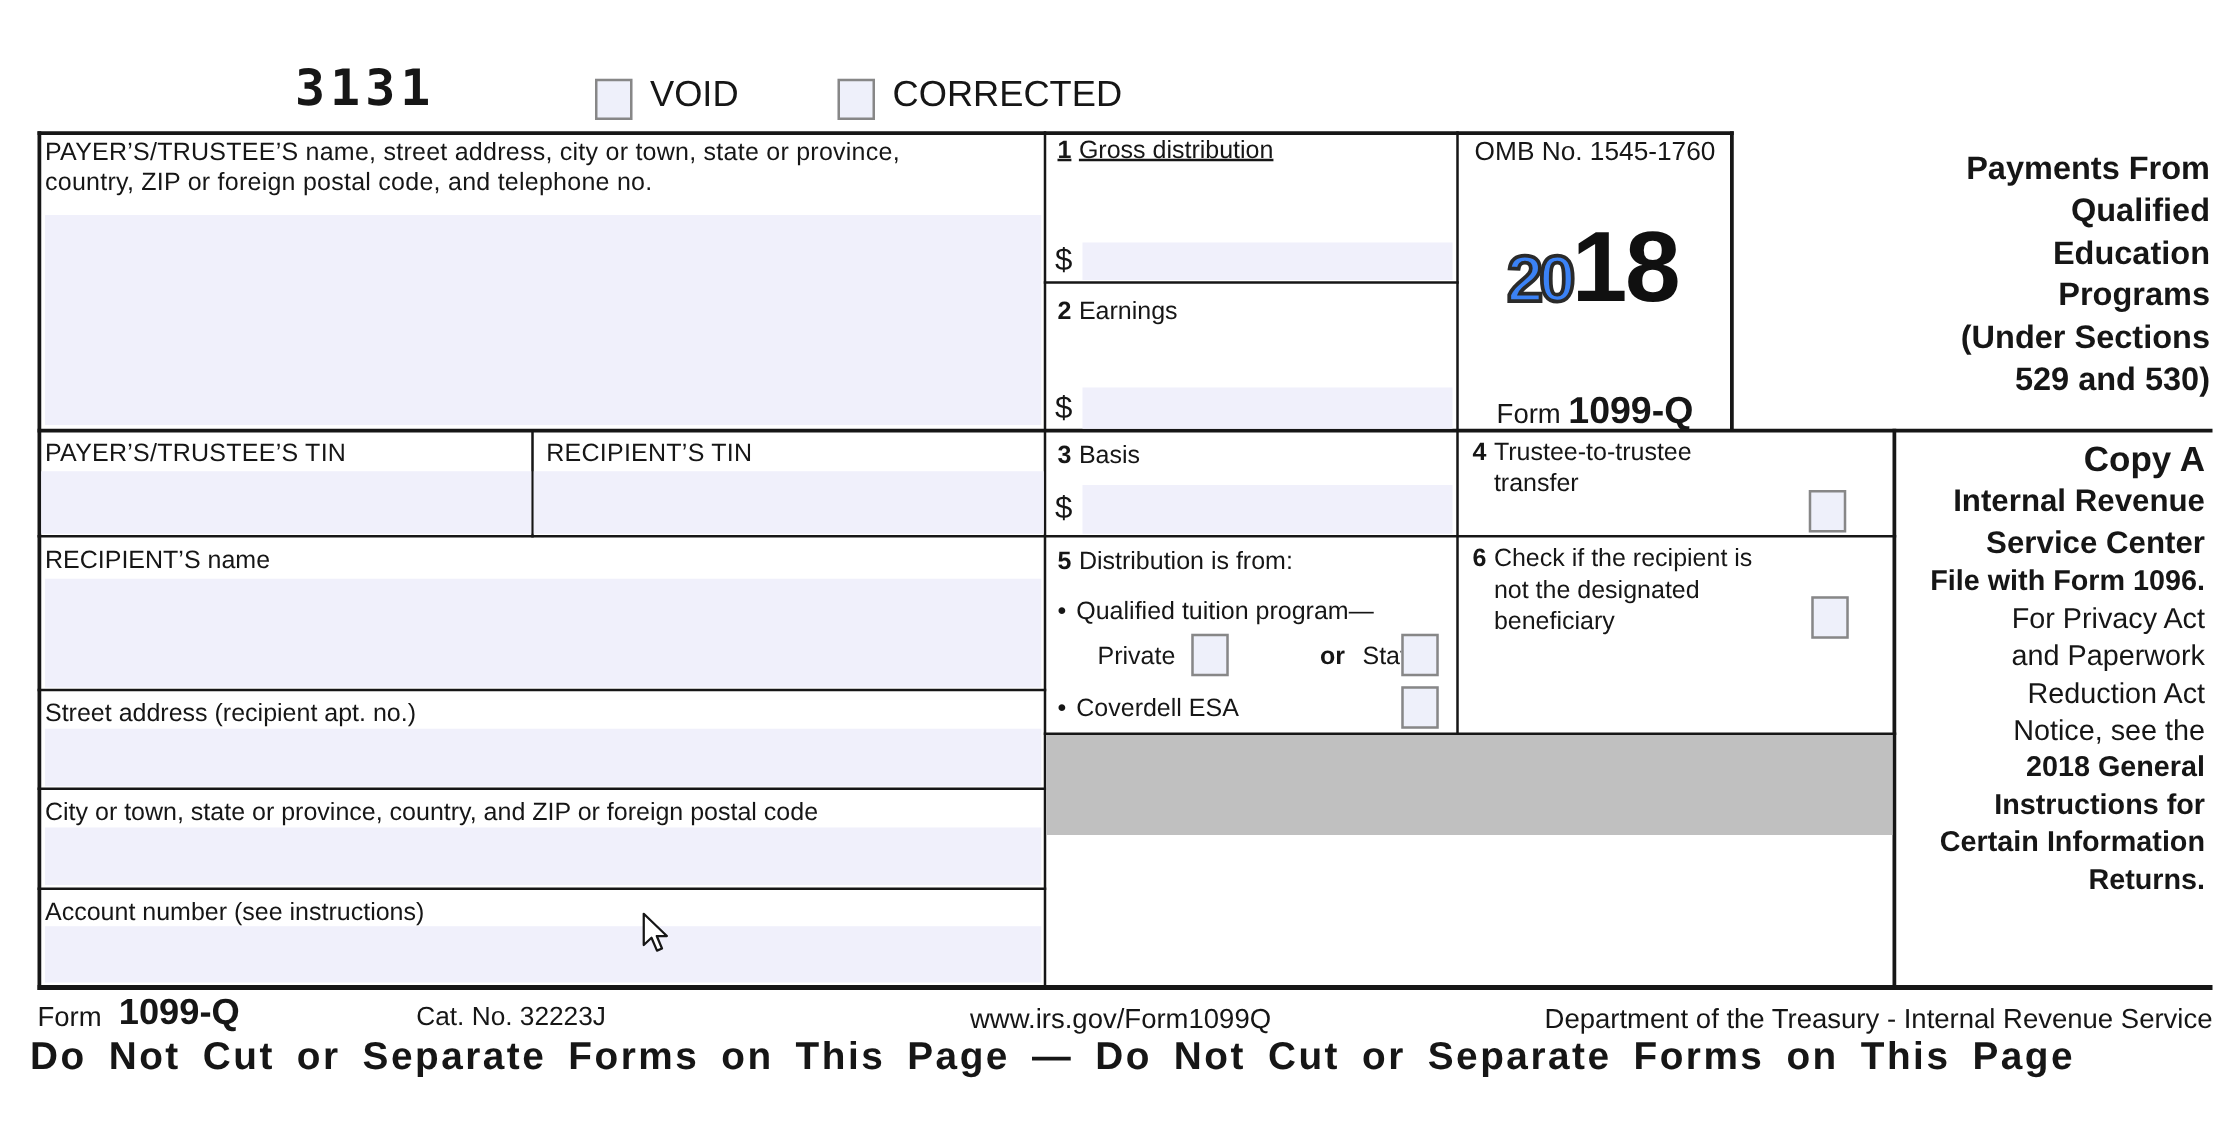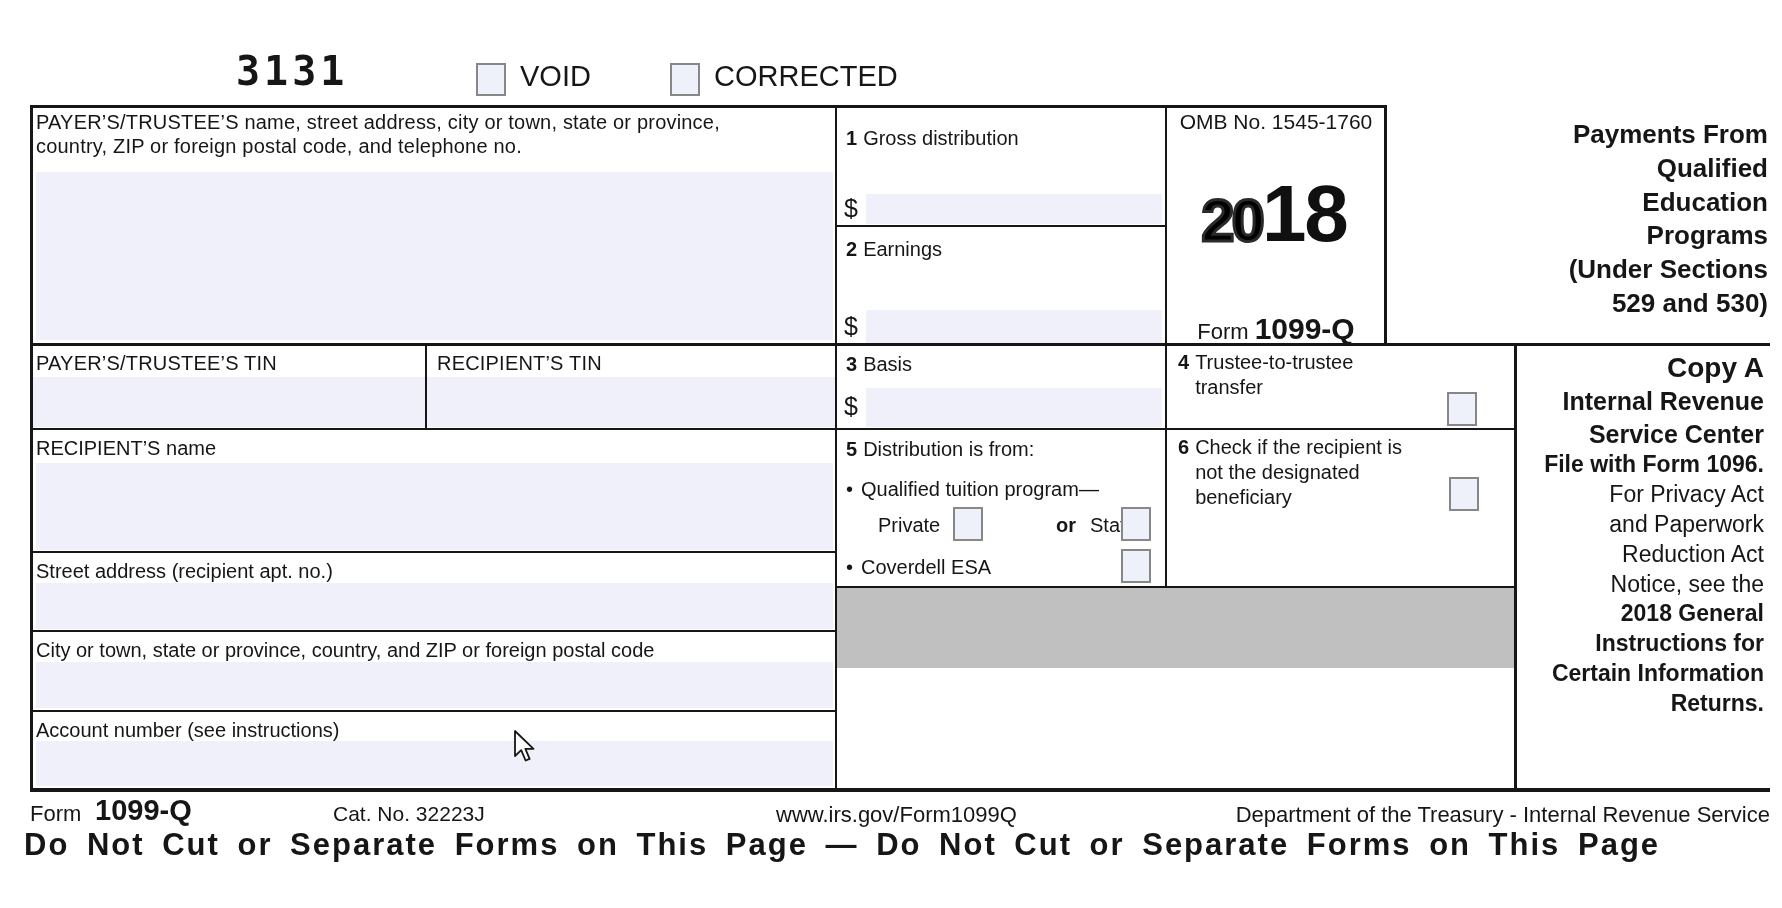--- a/index.html
+++ b/index.html
@@ -10,21 +10,21 @@
   .lbl{position:absolute;font-size:20px;line-height:1.22;}
   .caps{letter-spacing:0.2px;}
   .bnum{font-weight:bold;margin-right:6px;}
   .cb{position:absolute;width:30px;height:34px;background:#eef0fa;border:2px solid #878787;box-sizing:border-box;}
   .dollar{position:absolute;font-size:25px;}
   .printcode{position:absolute;left:236px;top:48px;font-family:"DejaVu Sans Mono",monospace;
              font-weight:bold;font-size:40px;letter-spacing:4px;}
   .hdr-cb-lbl{position:absolute;font-size:29px;}
   .ombno{position:absolute;left:1168px;top:110px;width:216px;text-align:center;font-size:21px;}
   .year{position:absolute;left:1160px;top:168px;width:228px;text-align:center;white-space:nowrap;}
-  .year .outline{font-size:60px;font-weight:700;color:#000000;-webkit-text-stroke:3px #2a2a2a;letter-spacing:-3px;}
+  .year .outline{font-size:52px;font-weight:700;color:#3b82f6;-webkit-text-stroke:3px #2a2a2a;letter-spacing:-3px;}
   .year .solid{font-size:80px;font-weight:800;color:#101010;letter-spacing:-2px;}
   .ombform{position:absolute;left:1168px;top:312px;width:216px;text-align:center;}
   .fw{font-size:22px;}
   .fn{font-size:30px;font-weight:bold;margin-left:6px;}
   .right-title{position:absolute;left:1390px;top:118px;width:378px;text-align:right;
                font-weight:bold;font-size:26px;line-height:1.3;}
   .copy-col{position:absolute;left:1524px;top:350px;width:240px;text-align:right;}
   .copy-h{font-size:28px;font-weight:bold;line-height:1.25;}
   .copy-b{font-size:25px;font-weight:bold;line-height:1.3;}
   .copy-file{font-size:23px;font-weight:bold;line-height:1.3;}
@@ -81,21 +81,21 @@
 
   <div class="lbl" style="left:36px;top:559px;">Street address (recipient apt. no.)</div>
   <div class="input" style="left:36px;top:583px;width:797px;height:46px;"></div>
 
   <div class="lbl" style="left:36px;top:638px;">City or town, state or province, country, and ZIP or foreign postal code</div>
   <div class="input" style="left:36px;top:662px;width:797px;height:46px;"></div>
 
   <div class="lbl" style="left:36px;top:718px;">Account number (see instructions)</div>
   <div class="input" style="left:36px;top:741px;width:797px;height:45px;"></div>
 
-  <div class="lbl" style="left:846px;top:126px;">
+  <div class="lbl" style="left:846px;top:108px;text-decoration:underline;">
     <span class="bnum">1</span><span>Gross distribution</span>
   </div>
   <div class="dollar" style="left:844px;top:194px;">$</div>
   <div class="input" style="left:866px;top:194px;width:296px;height:30px;"></div>
 
   <div class="lbl" style="left:846px;top:237px;">
     <span class="bnum">2</span><span>Earnings</span>
   </div>
   <div class="dollar" style="left:844px;top:312px;">$</div>
   <div class="input" style="left:866px;top:310px;width:296px;height:33px;"></div>

